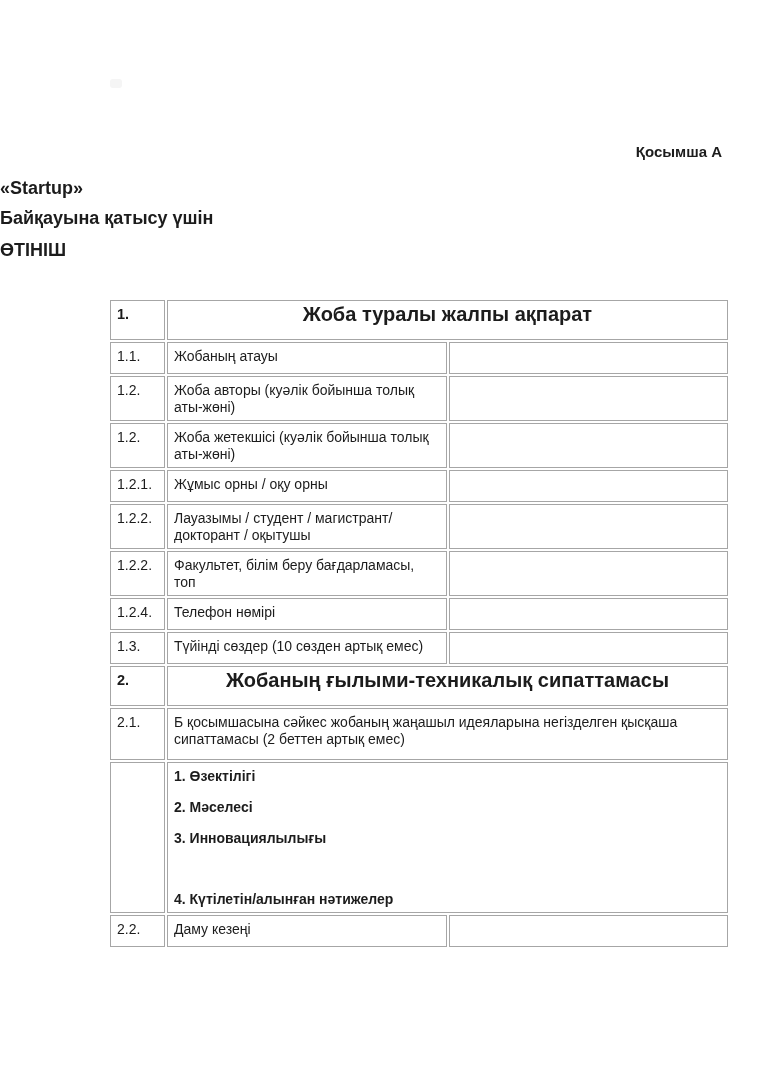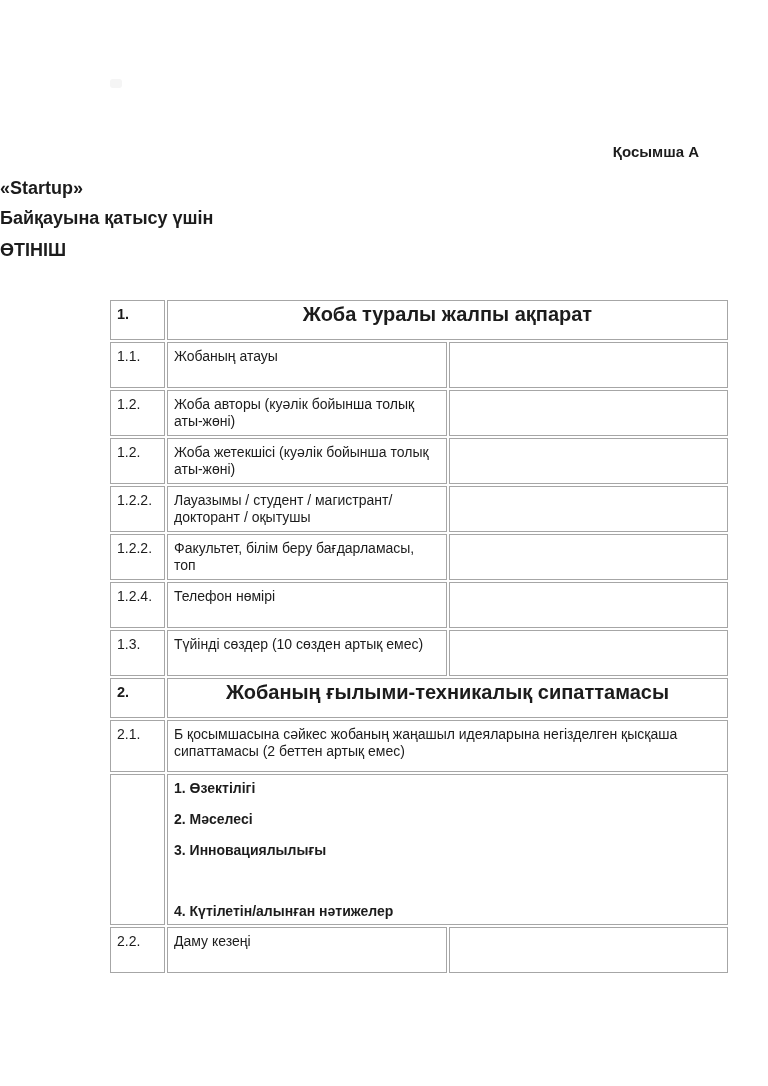--- a/index.html
+++ b/index.html
@@ -20,21 +20,21 @@
     left: 110px;
     top: 79px;
     width: 12px;
     height: 9px;
     background: #f5f5f5;
     border-radius: 3px;
   }
   .corner-label {
     position: absolute;
     top: 143px;
-    right: 69px;
+    right: 46px;
     font-size: 15px;
     font-weight: 700;
     white-space: nowrap;
     text-align: center;
   }
   .title-line {
     position: absolute;
     left: 0;
     width: 744px;
     font-size: 18px;
@@ -61,21 +61,21 @@
     vertical-align: top;
     padding: 5px 6px 4px 6px;
     box-sizing: border-box;
     background: #ffffff;
     overflow: hidden;
   }
   .c-num   { width: 55px; }
   .c-label { width: 345px; }
   .c-value { width: 214px; }
 
-  .r-field td   { height: 46px; }
+  .r-field td   { height: 32px; }
   .r-section td { height: 40px; }
   .r-wide td    { height: 52px; margin-left: 34px; }
   .r-list td    { height: 108px; }
 
   .section-title {
     font-weight: 700;
     text-align: center;
     font-size: 20px;
   }
   .num-bold { font-weight: 700; font-size: 14.5px; }
@@ -112,20 +112,25 @@
         <td class="c-num">1.2.</td>
         <td class="c-label">Жоба авторы (куәлік бойынша толық аты-жөні)</td>
         <td class="c-value"></td>
       </tr>
       <tr class="r-field">
         <td class="c-num">1.2.</td>
         <td class="c-label">Жоба жетекшісі (куәлік бойынша толық аты-жөні)</td>
         <td class="c-value"></td>
       </tr>
       <tr class="r-field">
+        <td class="c-num">1.2.1.</td>
+        <td class="c-label">Жұмыс орны / оқу орны</td>
+        <td class="c-value"></td>
+      </tr>
+      <tr class="r-field">
         <td class="c-num">1.2.2.</td>
         <td class="c-label">Лауазымы / студент / магистрант/ докторант / оқытушы</td>
         <td class="c-value"></td>
       </tr>
       <tr class="r-field">
         <td class="c-num">1.2.2.</td>
         <td class="c-label">Факультет, білім беру бағдарламасы, топ</td>
         <td class="c-value"></td>
       </tr>
       <tr class="r-field">

